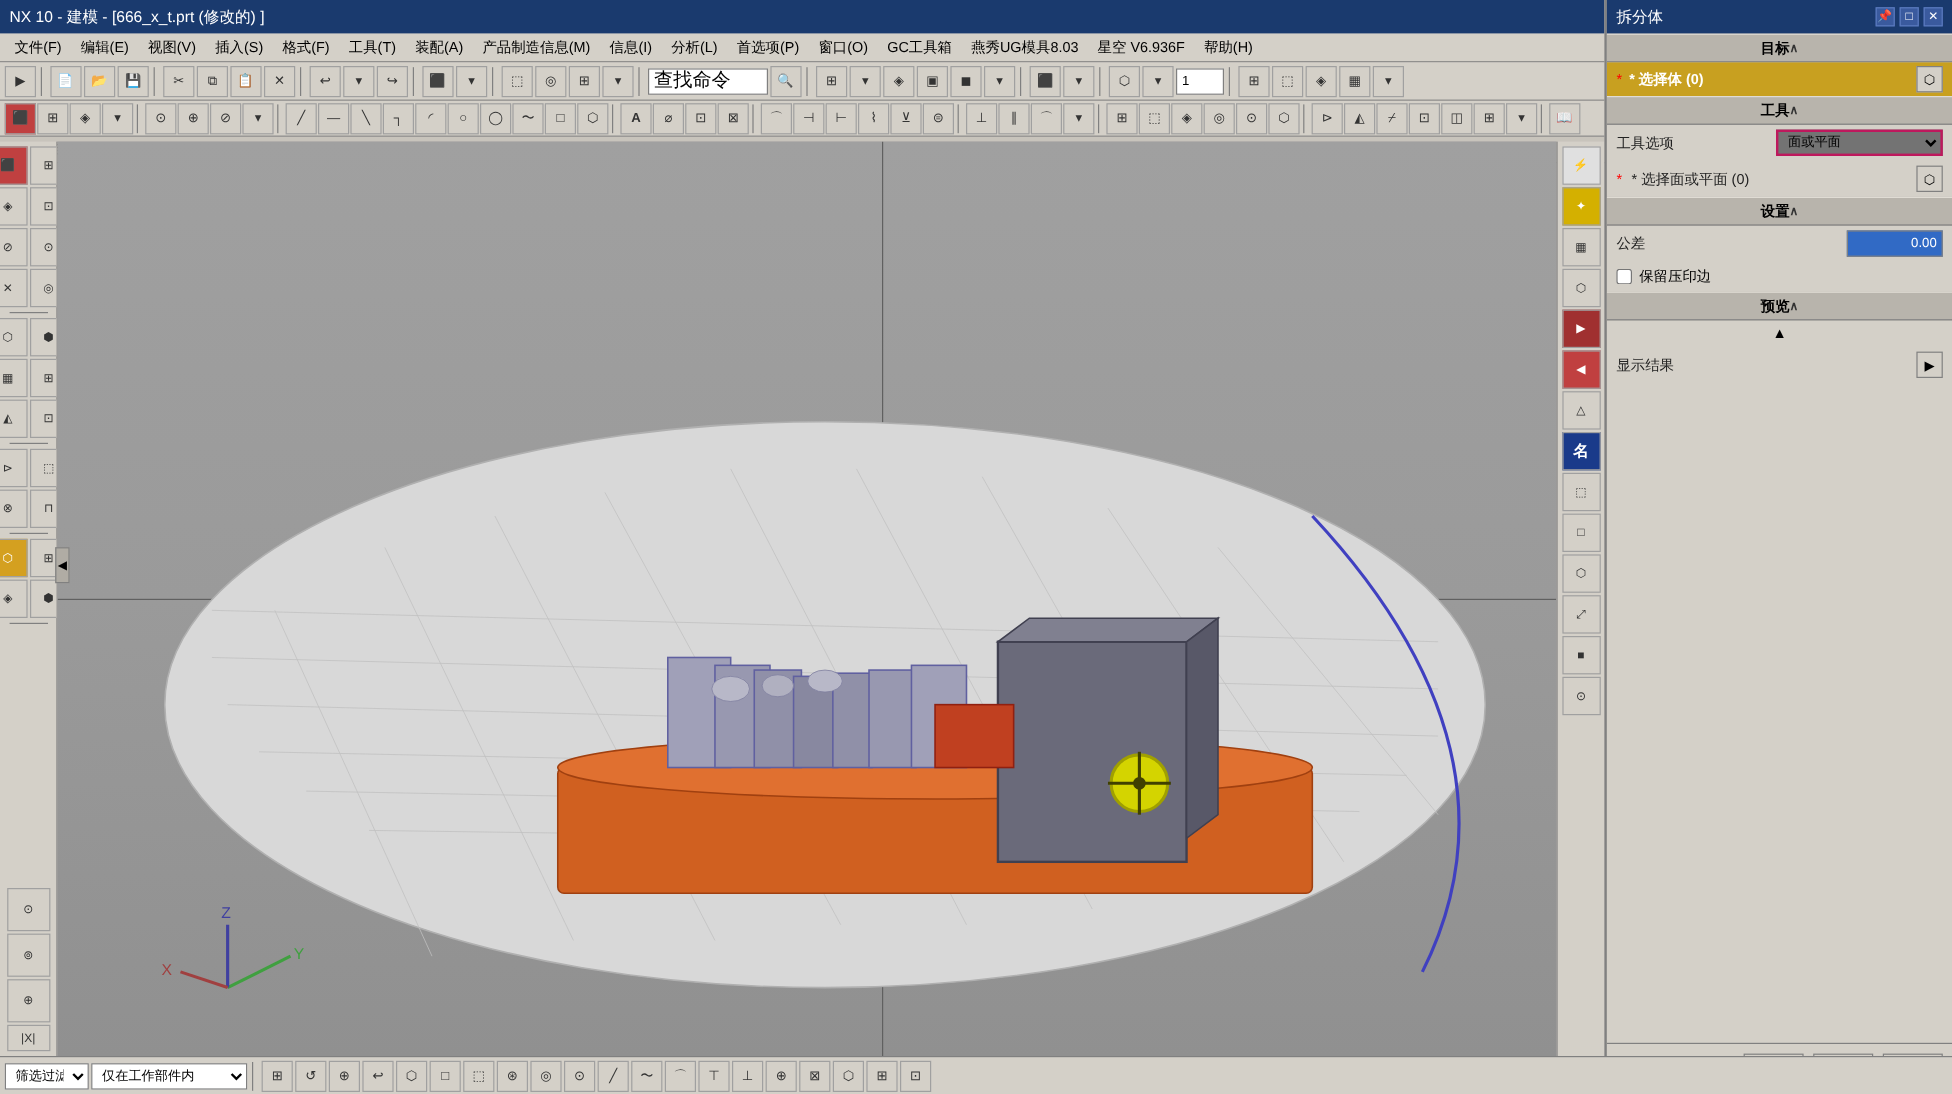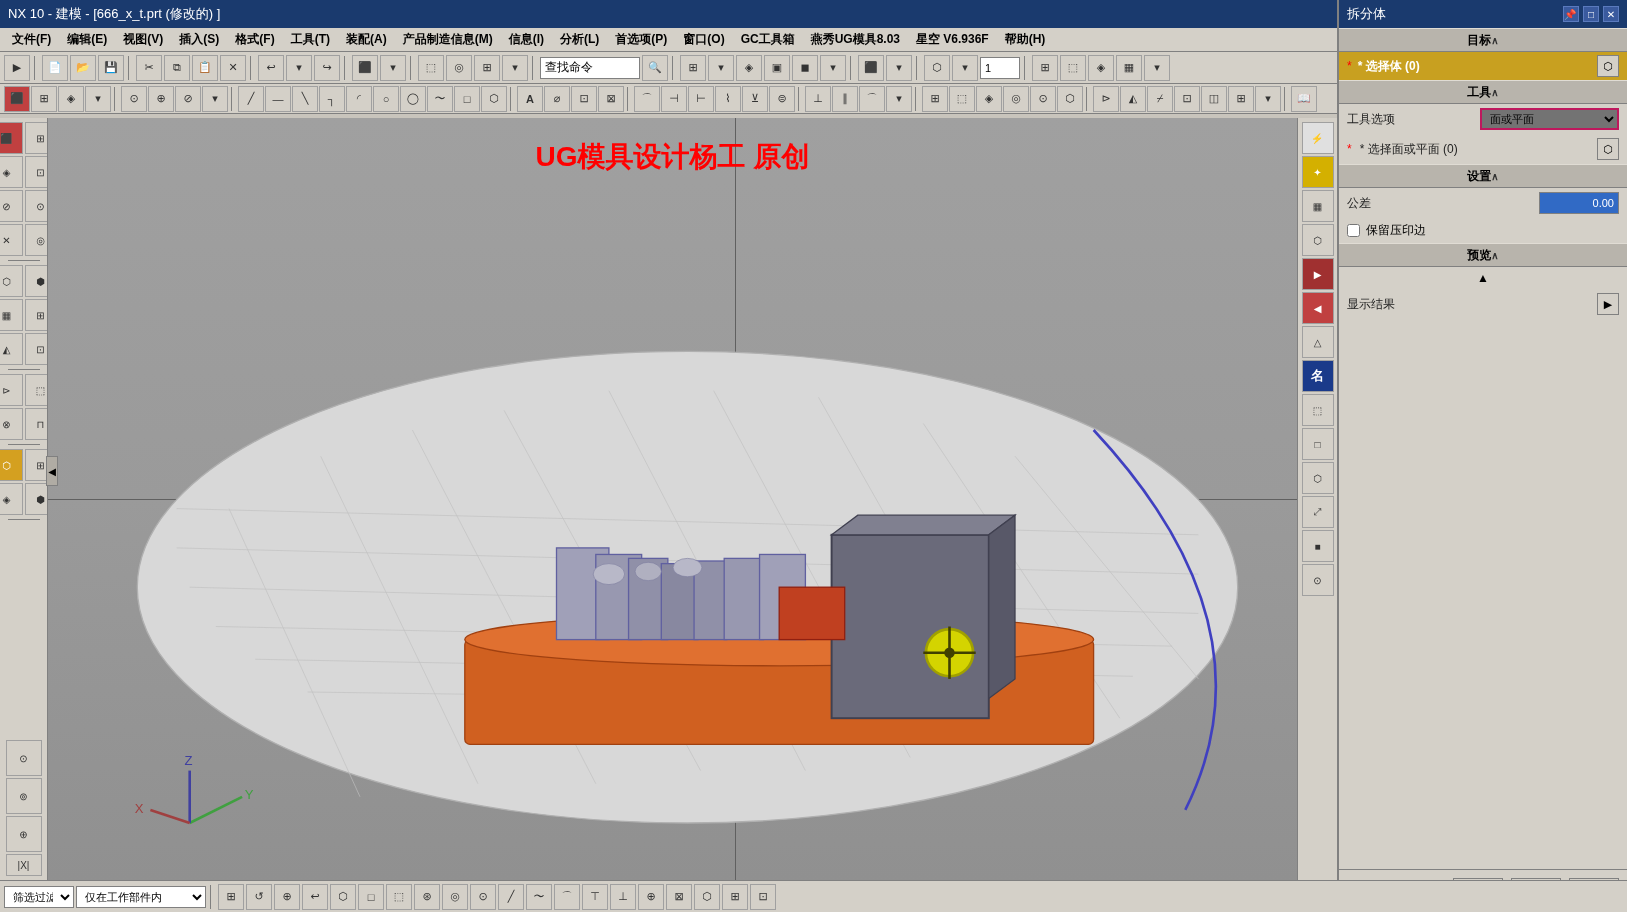--- a/index.html
+++ b/index.html
@@ -29,21 +29,20 @@
 
     
     #menu-bar {
       height: 24px;
       background: #d4d0c8;
       display: flex;
       align-items: center;
       padding: 0 4px;
       border-bottom: 1px solid #808080;
       font-size: 12px;
-      font-weight: bold;
     }
     .menu-item {
       padding: 2px 8px;
       cursor: pointer;
       white-space: nowrap;
     }
 
     
     #toolbar1 {
       height: 32px;
@@ -70,21 +69,21 @@
       border: 1px solid #808080;
       padding: 0 4px;
       font-size: 11px;
       width: 120px;
     }
     .tb-search {
       height: 22px;
       background: white;
       border: 1px solid #808080;
       padding: 0 4px;
-      font-size: 12px;
+      font-size: 16px;
       width: 100px;
     }
 
     
     #toolbar2 {
       height: 30px;
       background: #d4d0c8;
       display: flex;
       align-items: center;
       padding: 2px 4px;
@@ -605,21 +604,20 @@
     <div class="side-btn" style="width:36px;height:36px;">⊕</div>
     <div class="side-btn" style="width:36px;height:22px;">|X|</div>
   </div>
 </div>
 
 <div id="left-collapse">◀</div>
 
 <div id="viewport">
   <div id="viewport-inner">
 
-    <div id="watermark">UG模具设计杨工 原创</div>
 
     <div id="zc-label">ZC</div>
 
     <div class="crosshair-h"></div>
     <div class="crosshair-v"></div>
 
     <svg id="model-area" viewBox="0 0 900 600" xmlns="http://www.w3.org/2000/svg">
 
       <ellipse cx="450" cy="320" rx="420" ry="180" fill="#d8d8d8" stroke="#b0b0b0" stroke-width="1"></ellipse>
 

